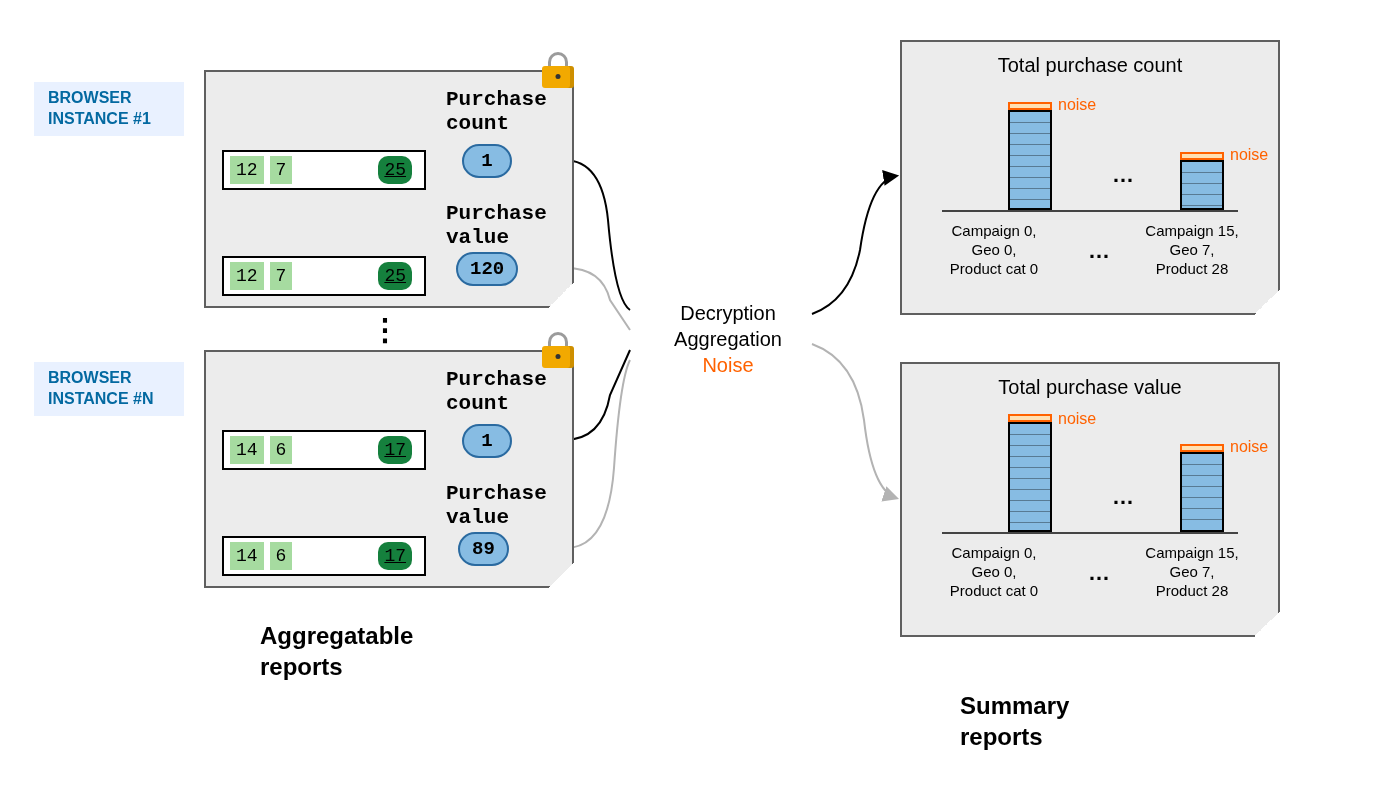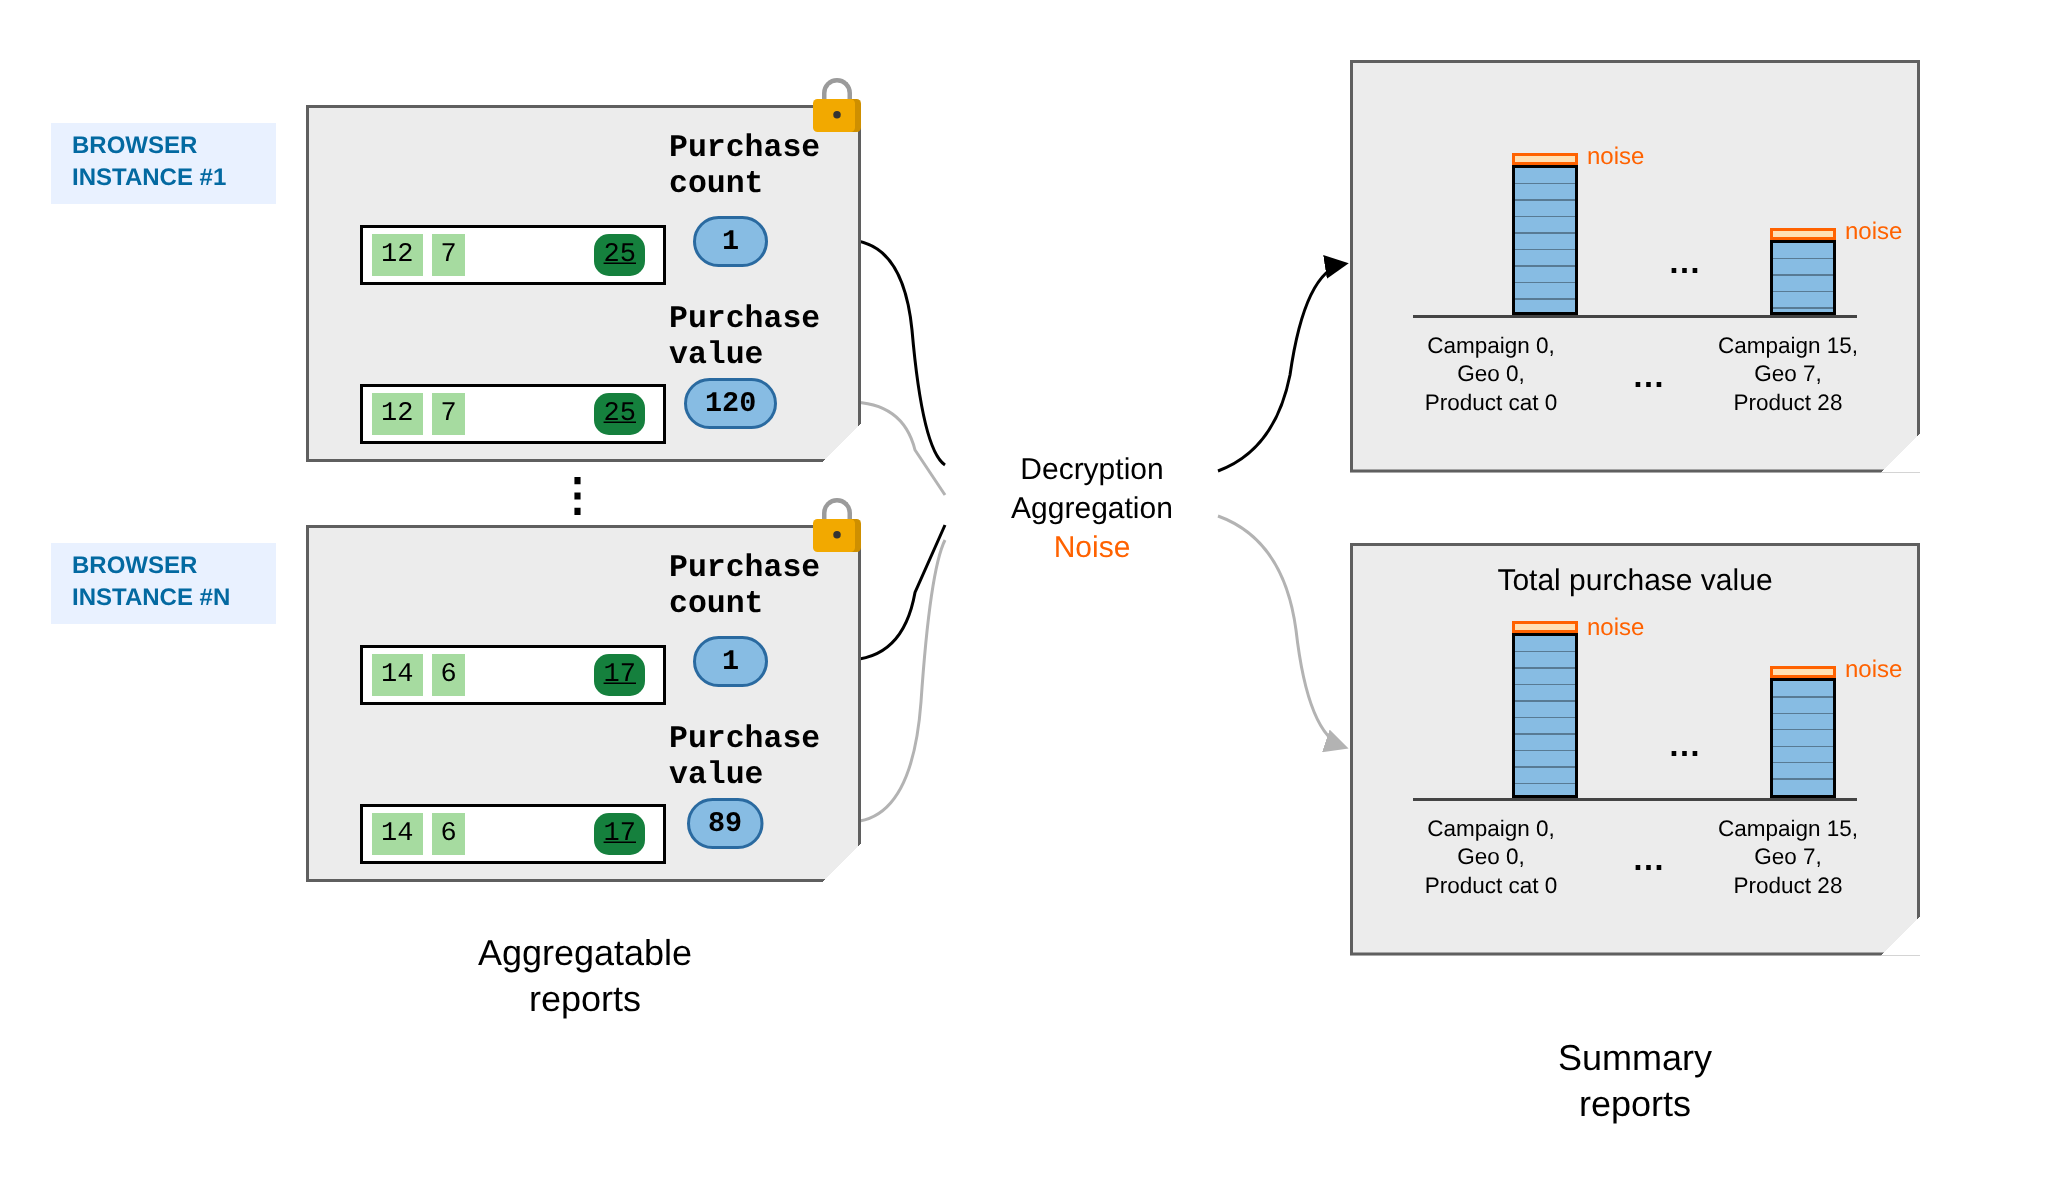--- a/index.html
+++ b/index.html
@@ -57,21 +57,21 @@
     position: absolute;
     left: 370px; top: 312px;
     font-size: 30px;
     font-weight: bold;
     letter-spacing: 2px;
   }
 
   
   .keyrow {
     position: absolute;
-    left: 34px;
+    left: 16px;
     width: 204px;
     height: 40px;
     border: 2px solid #000;
     background: #fff;
     display: flex;
     align-items: center;
     padding: 0 6px;
     font-family: "Courier New", monospace;
     font-size: 18px;
   }
@@ -180,23 +180,24 @@
     position:absolute;
     width: 140px;
     text-align:center;
     font-size: 15px;
     line-height: 1.25;
   }
 
   
   .caption {
     position:absolute;
-    text-align:center;
+    text-align:left;
     font-size: 24px;
     line-height: 1.3;
+    font-weight: bold;
   }
   #cap1 { top: 620px; left: 260px; width: 260px; }
   #cap2 { top: 690px; left: 960px; width: 260px; }
 
   
   .lock {
     position:absolute;
     width: 32px; height: 36px;
   }
   .lock .body {
@@ -294,20 +295,21 @@
     <div class="body"></div>
 </div>
 
 <div class="process">
   <div>Decryption</div>
   <div>Aggregation</div>
   <div class="noise">Noise</div>
 </div>
 
 <div id="sum1" class="summary-card">
+  <div class="summary-title">Total purchase count</div>
   <div class="chart-area">
     <div class="bar" style="left:66px; height:100px;">
       <div class="stripes"></div>
         <div class="noise-cap"></div>
     </div>
     <div class="noise-label" style="left:116px; top:4px;">noise</div>
     <div class="bar" style="left:238px; height:50px;">
       <div class="stripes"></div>
         <div class="noise-cap"></div>
     </div>

